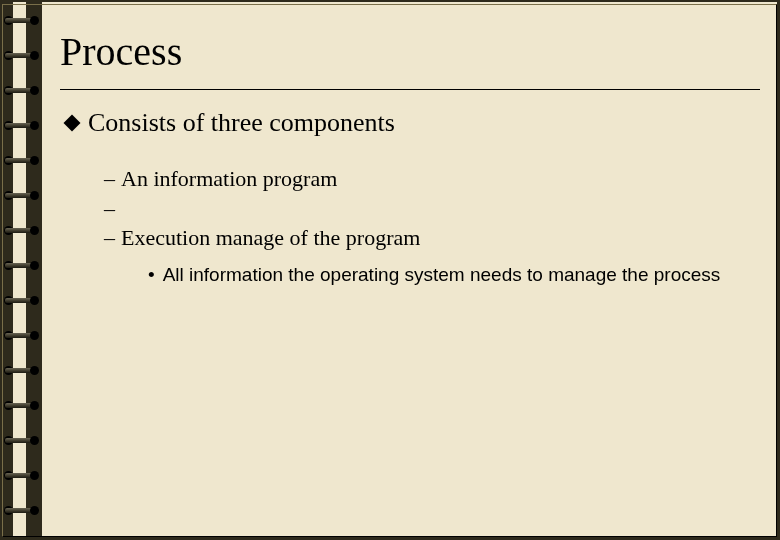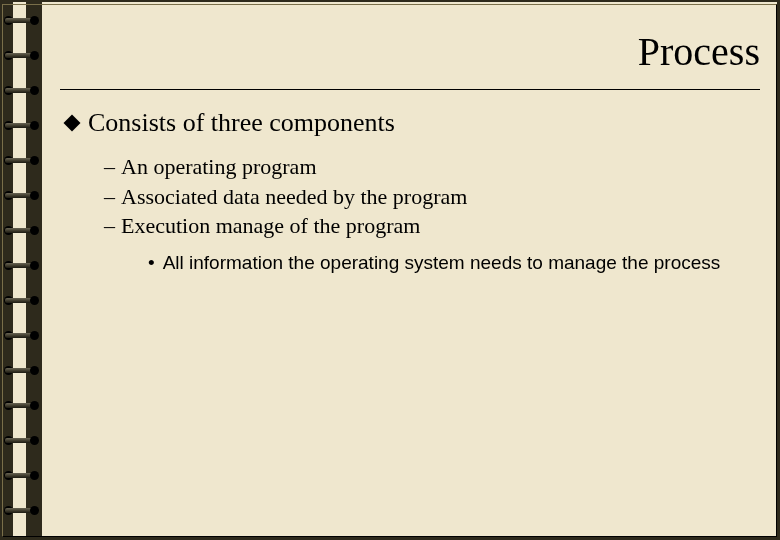--- a/index.html
+++ b/index.html
@@ -67,36 +67,36 @@
   }
   .ring .hole.l { left: -1px; }
   .ring .hole.r { right: -1px; }
   .content {
     position: absolute;
     left: 60px;
     right: 20px;
     top: 28px;
   }
   .title {
-    text-align: right;
+    text-align: left;
     font-size: 40px;
     font-weight: 400;
     margin-bottom: 14px;
   }
   .hr {
     border: none;
     border-top: 1.5px solid #000;
     margin: 0 0 18px 0;
   }
   .b1 {
     display: flex;
     align-items: flex-start;
     gap: 10px;
     margin-left: 6px;
-    margin-bottom: 14px;
+    margin-bottom: 26px;
   }
   .diamond {
     width: 12px; height: 12px;
     background: #000;
     transform: rotate(45deg);
     margin-top: 9px;
     flex: 0 0 12px;
   }
   .b1-text {
     font-size: 26px;
@@ -209,25 +209,24 @@
 <div class="content">
   <h1 class="title">Process</h1>
   <hr class="hr">
   <div class="b1">
     <div class="diamond"></div>
     <div class="b1-text">Consists of three components</div>
   </div>
   <div class="b2">
     <div class="b2-line">
       <span class="dash">–</span>
-      <span>An operating program</span>
+      <span>An information program</span>
     </div>
     <div class="b2-line">
       <span class="dash">–</span>
-      <span>Associated data needed by the program</span>
     </div>
     <div class="b2-line">
       <span class="dash">–</span>
       <span>Execution manage of the program</span>
     </div>
   </div>
   <div class="b3">
     <div class="b3-line">
       <span class="dot">•</span>
       <span>All information the operating system needs to manage the process</span>

